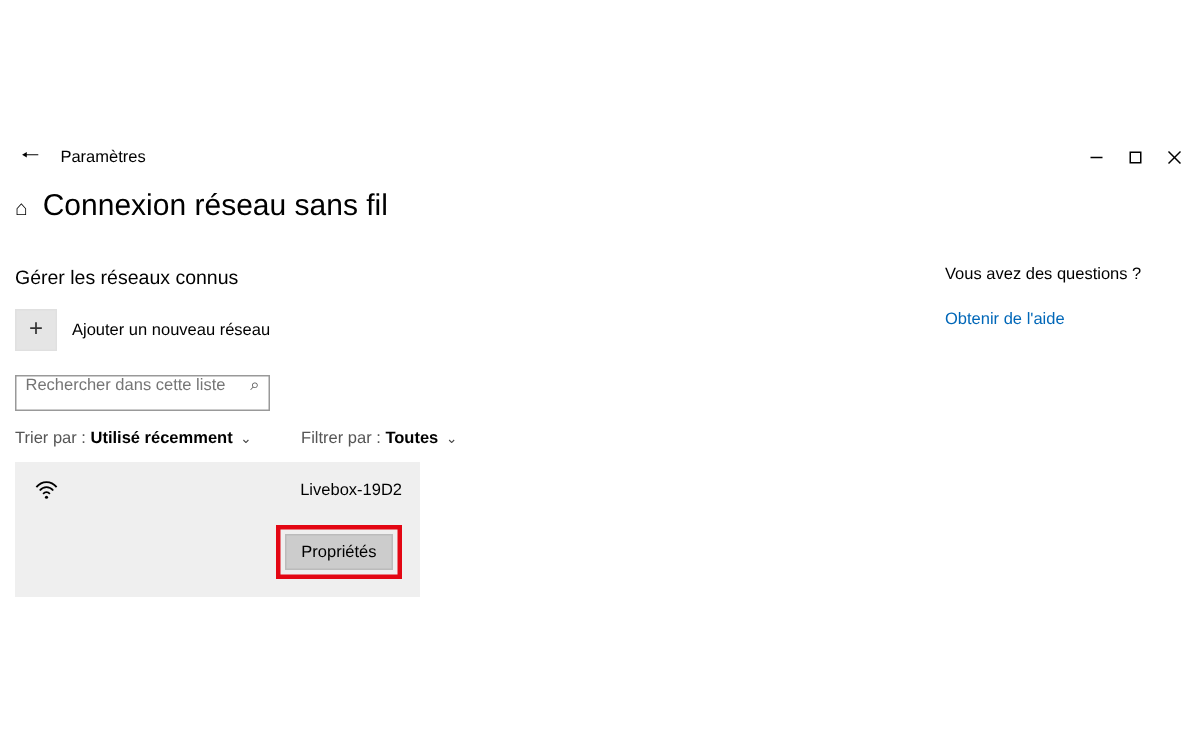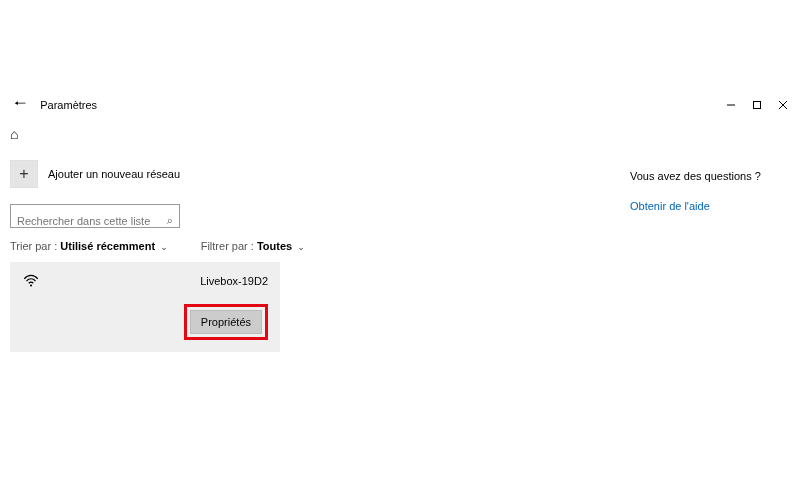--- a/index.html
+++ b/index.html
@@ -15,21 +15,21 @@
   .home-icon { font-size: 14px; }
   .page-title { font-size: 20px; font-weight: 400; }
   .content { display: flex; padding: 0 10px; }
   .main { width: 440px; }
   .side { margin-left: auto; width: 160px; padding-top: 24px; font-size: 11px; }
   .side a { color: #0067b8; text-decoration: none; display: inline-block; margin-top: 18px; }
   .section-header { font-size: 13px; font-weight: 400; margin-top: 24px; }
   .add-row { display: flex; align-items: center; gap: 10px; margin-top: 14px; }
   .add-btn { width: 28px; height: 28px; background: #e5e5e5; display: flex; align-items: center; justify-content: center; cursor: pointer; border: 1px solid #e0e0e0; font-size: 16px; color: #333; }
   .add-label { font-size: 11px; }
-  .search-box { margin-top: 16px; width: 170px; height: 24px; border: 1px solid #999; display: flex; align-items: flex-end; padding: 0 6px; }
+  .search-box { margin-top: 16px; width: 170px; height: 24px; border: 1px solid #999; display: flex; align-items: flex-start; padding: 0 6px; }
   .search-box input { border: none; outline: none; flex: 1; font-size: 11px; background: transparent; }
   .search-box .sicon { font-size: 11px; color: #555; }
   .filters { display: flex; gap: 33px; margin-top: 12px; font-size: 11px; color: #555; }
   .filters .value { font-weight: 600; color: #000; }
   .chev { font-size: 9px; color: #444; margin-left: 2px; }
   .net-card { margin-top: 10px; background: #efefef; padding: 10px 12px 12px 12px; width: 270px; }
   .net-top { display: flex; align-items: center; gap: 10px; justify-content: space-between; }
   .wifi-icon { width: 18px; height: 18px; }
   .net-name { font-size: 11px; }
   .net-actions { display: flex; gap: 17px; justify-content: flex-end; margin-top: 14px; }
@@ -59,24 +59,26 @@
       <svg viewBox="0 0 10 10">
           <line x1="1" y1="1" x2="9" y2="9" stroke="#000" stroke-width="1"></line>
           <line x1="9" y1="1" x2="1" y2="9" stroke="#000" stroke-width="1"></line>
         </svg>
     </div>
   </div>
 </div>
 
 <div class="header-row">
   <span class="home-icon">⌂</span>
+  <h1 class="page-title">Connexion réseau sans fil</h1>
 </div>
 
 <div class="content">
   <div class="main">
+    <div class="section-header">Gérer les réseaux connus</div>
 
     <div class="add-row">
       <div class="add-btn">+</div>
       <div class="add-label">Ajouter un nouveau réseau</div>
     </div>
 
     <div class="search-box">
       <input type="text" placeholder="Rechercher dans cette liste" style="">
       <span class="sicon">⌕</span>
     </div>

